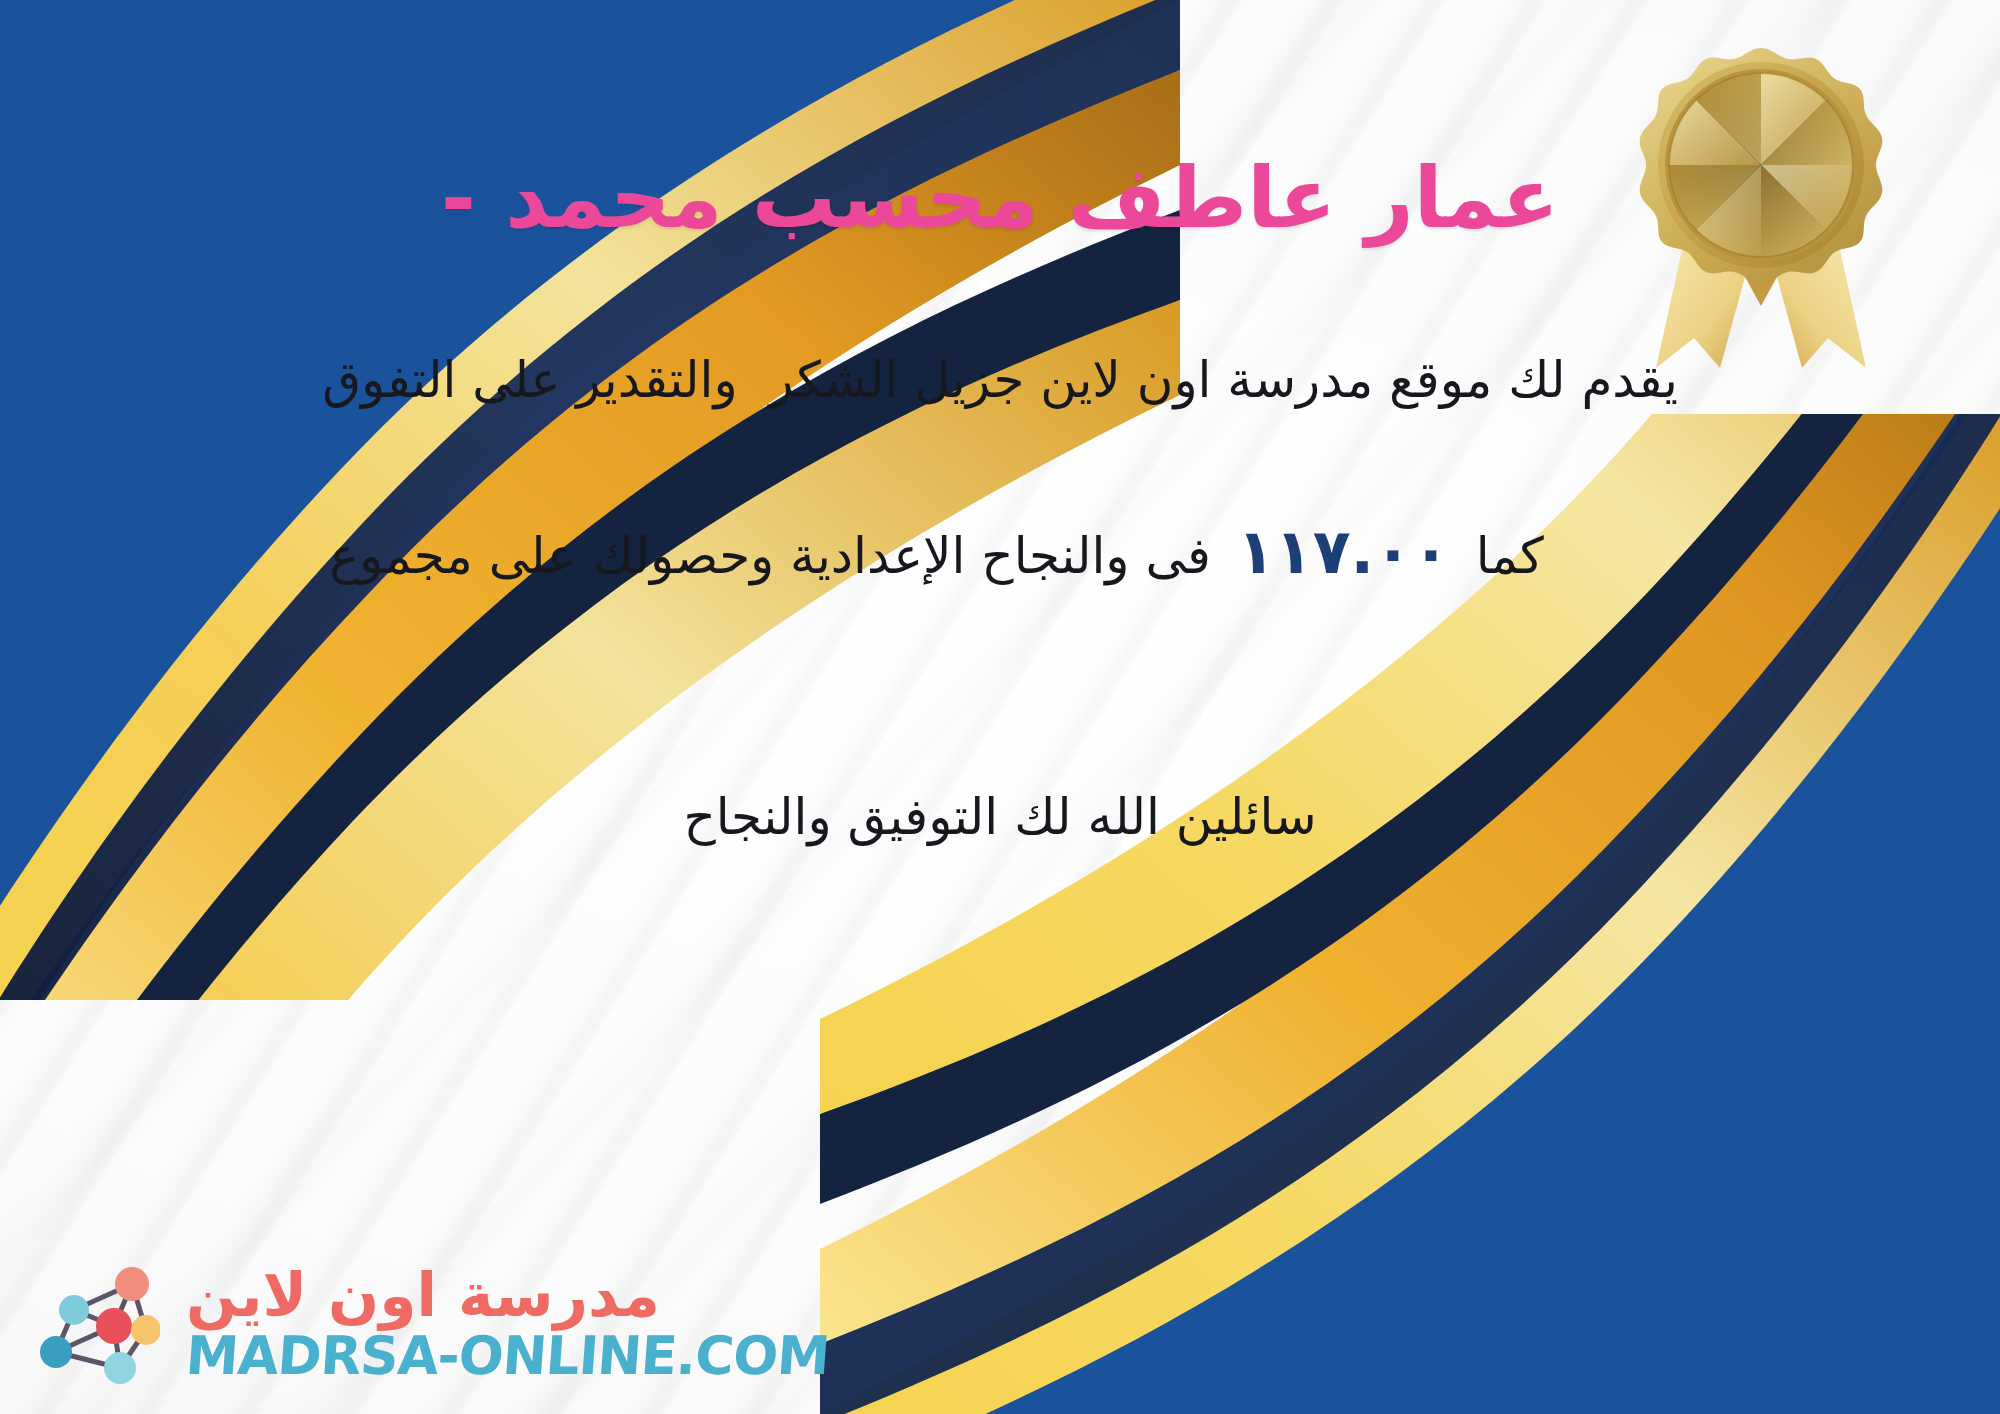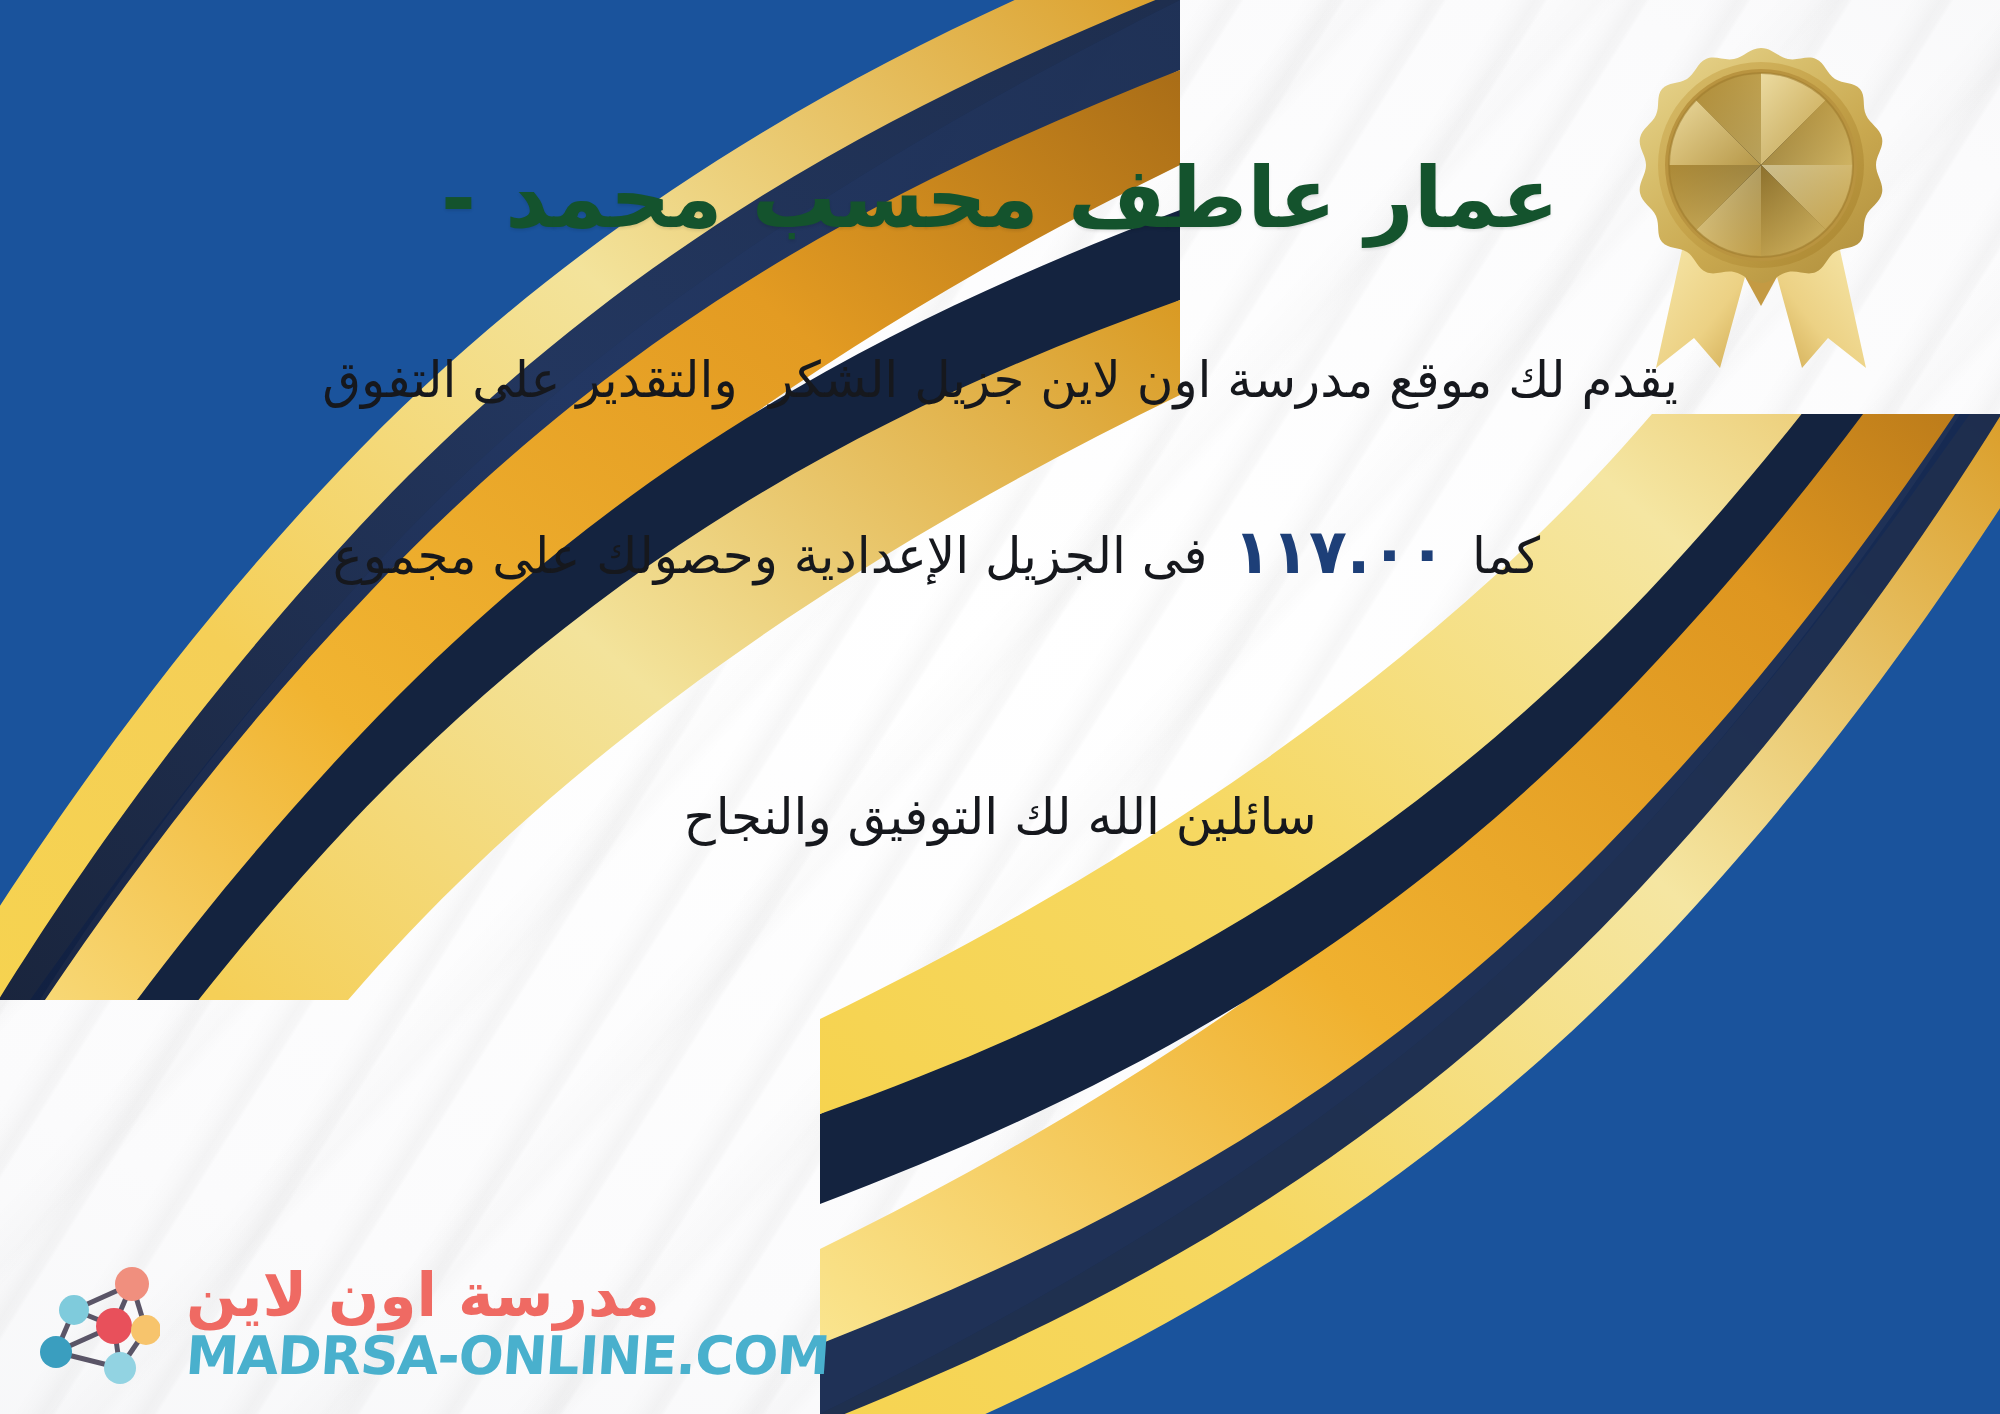--- a/index.html
+++ b/index.html
@@ -85,21 +85,21 @@
     text-align: center;
     direction: rtl;
     text-shadow: 0 2px 3px rgba(0,0,0,0.10);
   }
 
   .recipient-name {
     margin-top: 152px;
     font-size: 84px;
     line-height: 1.1;
     font-weight: 700;
-    color: #14532d;
+    color: #ec4899;
     text-align: right;
     direction: rtl;
     text-shadow: 0 2px 3px rgba(0,0,0,0.10);
   }
 
   .body-block {
     margin-top: 96px;
     width: 1840px;
     padding: 0 48px;
     direction: rtl;
@@ -360,21 +360,21 @@
   <div class="content">
 
 
     <div class="recipient-name">عمار عاطف محسب محمد -</div>
 
     <div class="body-block">
 
       <div class="body-line">يقدم لك موقع مدرسة اون لاين جزيل الشكر  والتقدير على التفوق</div>
 
       <div class="body-line">
-        <span>كما</span><span class="score">١١٧.٠٠</span><span>فى الجزيل الإعدادية وحصولك على مجموع</span>
+        <span>كما</span><span class="score">١١٧.٠٠</span><span>فى والنجاح الإعدادية وحصولك على مجموع</span>
       </div>
 
 
       <div class="closing-line">سائلين الله لك التوفيق  والنجاح</div>
     </div>
   </div>
 
   
   <div class="brand-logo">
 

